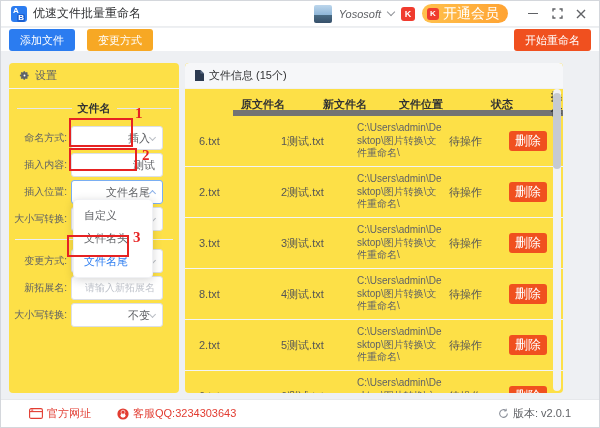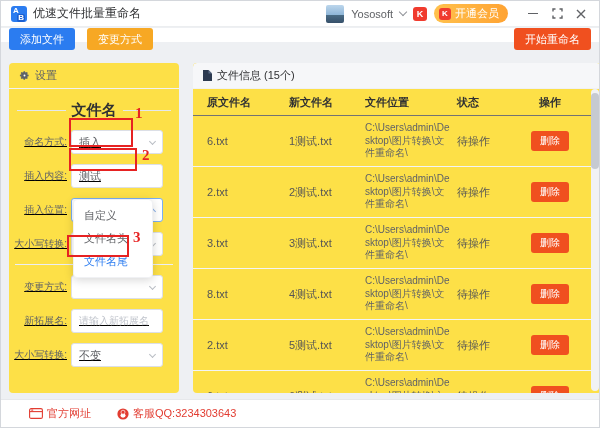--- a/index.html
+++ b/index.html
@@ -7,52 +7,52 @@
   #window { position:relative; width:600px; height:428px; background:#eef0f3; border:1px solid #d4d7dc; overflow:hidden; }
 
   
   #titlebar { position:absolute; top:0; left:0; right:0; height:26px; background:#fff; border-bottom:1px solid #eceef0; display:flex; align-items:center; padding:0 8px; }
   .app-icon { width:16px; height:16px; border-radius:3px; background:#2b7cf0; margin:0 6px 0 2px; position:relative; flex:0 0 auto; }
   .app-icon span.a { position:absolute; top:0px; left:2px; color:#fff; font-size:8px; font-weight:bold; }
   .app-icon span.b { position:absolute; bottom:0px; right:2px; color:#fff; font-size:8px; font-weight:bold; background:#1b5fd0; border-radius:2px; padding:0 1px; line-height:8px; }
   .win-title { font-size:12px; color:#303133; }
   .tb-right { margin-left:auto; display:flex; align-items:center; gap:7px; }
   .avatar { width:18px; height:18px; border-radius:2px; background:linear-gradient(180deg,#bcd6ec 0%,#8fb6d8 55%,#4a6c85 56%,#36506a 100%); }
-  .user-name { font-size:11px; color:#606266; }
+  .user-name { font-size:11px; color:#606266;font-style:italic; }
   .chev-dn { width:6px; height:6px; border-right:1.5px solid #909399; border-bottom:1.5px solid #909399; transform:rotate(45deg); margin-top:-3px; }
   .k-badge { width:14px; height:14px; border-radius:3px; background:#f03b2e; color:#fff; font-size:9px; font-weight:bold; display:flex; align-items:center; justify-content:center; }
   .vip-pill { height:19px; border-radius:10px; background:linear-gradient(90deg,#ffc14d,#ffa333); display:flex; align-items:center; gap:4px; padding:0 9px 0 5px; cursor:pointer; }
   .vip-pill .k-badge { width:12px; height:12px; font-size:8px; }
-  .vip-label { font-size:11px; color:#fff; }
+  .vip-label { font-size:14px; color:#fff; }
   .win-ctrls { display:flex; align-items:center; gap:4px; margin-left:8px; }
   .wbtn { width:20px; height:20px; display:flex; align-items:center; justify-content:center; color:#606266; }
   .min-glyph { width:10px; height:0; border-top:1.5px solid #606266; }
 
   
-  #toolbar { position:absolute; top:27px; left:0; right:0; height:14px; background:#fff; display:flex; align-items:flex-start; padding:0 8px; }
+  #toolbar { position:absolute; top:27px; left:0; right:0; height:23px; background:#fff; display:flex; align-items:flex-end; padding:0 8px; }
   .btn { height:22px; border:none; border-radius:3px; color:#fff; font-size:11px; padding:0 11px; display:flex; align-items:center; font-family:inherit; }
   .btn-blue { background:#2b7cf0; }
   .btn-orange { background:#f7a824; margin-left:12px; }
   .btn-red { background:#f0501f; margin-left:auto; }
 
   
   .panel { position:absolute; top:62px; bottom:34px; background:#fde047; border-radius:4px; }
   #settings-panel { left:8px; width:170px; overflow:visible; }
-  #file-panel { left:192px; width:408px; overflow:hidden; }
+  #file-panel { left:184px; width:378px; overflow:hidden; }
 
   .panel-hd { height:26px; display:flex; align-items:center; gap:5px; padding:0 10px; border-bottom:1px solid #f0f1f4; font-size:11px; color:#606266; }
   #file-panel .panel-hd { background:#f6f7f9; color:#303133; border-radius:4px 4px 0 0; }
 
   
   .section-title { display:flex; align-items:center; gap:6px; margin:12px 8px 10px; }
   .section-title .line { flex:1; height:1px; background:#e4e7ed; }
-  .section-title .txt { font-size:15px; font-weight:bold; color:#303133; }
-  .frm-row { display:flex; align-items:center; height:24px; margin:10px 0 3px 0;text-decoration:underline; }
+  .section-title .txt { font-size:11px; font-weight:bold; color:#303133; }
+  .frm-row { display:flex; align-items:center; height:24px; margin:3px 0 3px 0; }
   .frm-label { width:62px; text-align:right; font-size:10px; color:#606266; padding-right:4px; flex:0 0 auto; white-space:nowrap; }
-  .ctrl { width:92px; height:24px; border:1px solid #dcdfe6; border-radius:3px; background:#fff; display:flex; align-items:center; justify-content:space-between; padding:0 7px; font-size:11px; color:#606266; }
+  .ctrl { width:92px; height:24px; border:1px solid #dcdfe6; border-radius:3px; background:#fff; display:flex; align-items:center; justify-content:flex-end; padding:0 7px; font-size:11px; color:#606266; }
   .ctrl.focused { border-color:#7aaef2; }
   .ctrl .val { white-space:nowrap; overflow:hidden; }
   .ctrl .chev { width:5px; height:5px; border-right:1.4px solid #b9bdc4; border-bottom:1.4px solid #b9bdc4; transform:rotate(45deg); margin-top:-2px; flex:0 0 auto; }
   .ctrl .chev.up { transform:rotate(225deg); margin-top:3px; border-color:#8ab0e8; }
   .ctrl .placeholder { color:#c0c4cc; font-size:10px; }
   .frm-divider { height:1px; background:#ebeef5; margin:8px 6px 9px; }
 
   
   #dropdown { position:absolute; left:64px; top:136px; width:80px; background:#fff; border:1px solid #f0f1f4; border-radius:4px; box-shadow:0 2px 10px rgba(0,0,0,0.16); padding:4px 0; z-index:5; }
   .dd-opt { height:23px; line-height:23px; padding-left:10px; font-size:11px; color:#606266; }
@@ -62,27 +62,27 @@
   .anno-box { position:absolute; border:2px solid #e62222; z-index:8; }
   .anno-num { position:absolute; color:#e62222; font-size:15px; font-weight:bold; z-index:8; font-family:"Liberation Serif","DejaVu Serif",serif; }
   #anno-box-1 { left:60px; top:55px; width:64px; height:29px; }
   #anno-num-1 { left:126px; top:42px; }
   #anno-box-2 { left:60px; top:85px; width:68px; height:23px; }
   #anno-num-2 { left:133px; top:84px; }
   #anno-box-3 { left:58px; top:172px; width:62px; height:22px; z-index:9; }
   #anno-num-3 { left:124px; top:166px; z-index:9; }
 
   
-  .tbl-head { display:grid; grid-template-columns:82px 76px 92px 60px 1fr; padding-left:14px; height:27px; align-items:center; border-bottom:1px solid #737373; }
+  .tbl-head { display:grid; grid-template-columns:82px 76px 92px 60px 1fr; padding-left:8px; height:27px; align-items:center; border-bottom:6px solid #737373;margin-left:48px; }
   .tbl-head .th { font-size:11px; font-weight:bold; color:#303133; }
   .tbl-row { display:grid; grid-template-columns:82px 76px 92px 60px 1fr; padding-left:14px; min-height:51px; align-items:center; border-bottom:1px solid #f2f4f7; }
   .td { font-size:11px; color:#555; }
   .td.loc { font-size:10px; color:#606266; width:86px; word-break:break-all; line-height:12.5px; padding:4px 0; }
   .td.op { display:flex; justify-content:center; padding-right:18px; }
-  .del-btn { width:38px; height:20px; background:#f0501f; border:none; border-radius:3px; color:#fff; font-size:10px; font-family:Liberation Serif, serif; }
+  .del-btn { width:38px; height:20px; background:#f0501f; border:none; border-radius:3px; color:#fff; font-size:13px; font-family:Liberation Serif, serif; }
 
   
   #scrollbar { position:absolute; top:26px; right:2px; bottom:2px; width:8px; background:#f1f2f4; border-radius:4px; }
   #scroll-thumb { position:absolute; top:4px; left:0; width:8px; height:76px; background:#c6cad1; border-radius:4px; }
 
   
   #footer { position:absolute; left:0; right:0; bottom:0; height:28px; background:#fff; border-top:1px solid #e6e8eb; display:flex; align-items:center; padding:0 28px; }
   .foot-item { display:flex; align-items:center; gap:4px; font-size:11px; color:#e23c31; }
   .foot-item + .foot-item { margin-left:26px; }
   .version { margin-left:auto; display:flex; align-items:center; gap:4px; font-size:11px; color:#606266; }
@@ -314,15 +314,22 @@
       <span>官方网址</span>
     </div>
     <div class="foot-item">
       <svg width="12" height="12" viewBox="0 0 12 12">
           <circle cx="6" cy="6" r="5.6" fill="#e23c31"></circle>
           <ellipse cx="6" cy="7.6" rx="2.6" ry="2.1" fill="#fff"></ellipse>
           <circle cx="6" cy="4.2" r="2" fill="#e23c31" stroke="#fff" stroke-width="0.7"></circle>
         </svg>
       <span>客服QQ:3234303643</span>
     </div>
+    <div class="version">
+      <svg width="11" height="11" viewBox="0 0 12 12" fill="none" stroke="#8a8f99" stroke-width="1.2">
+          <path d="M10.2 6A4.2 4.2 0 1 1 8.8 2.9"></path>
+          <path d="M9 0.8v2.4H6.6" stroke-width="1"></path>
+        </svg>
+      <span>版本: v2.0.1</span>
+    </div>
   </div>
 
 </div>
 
 </body></html>

